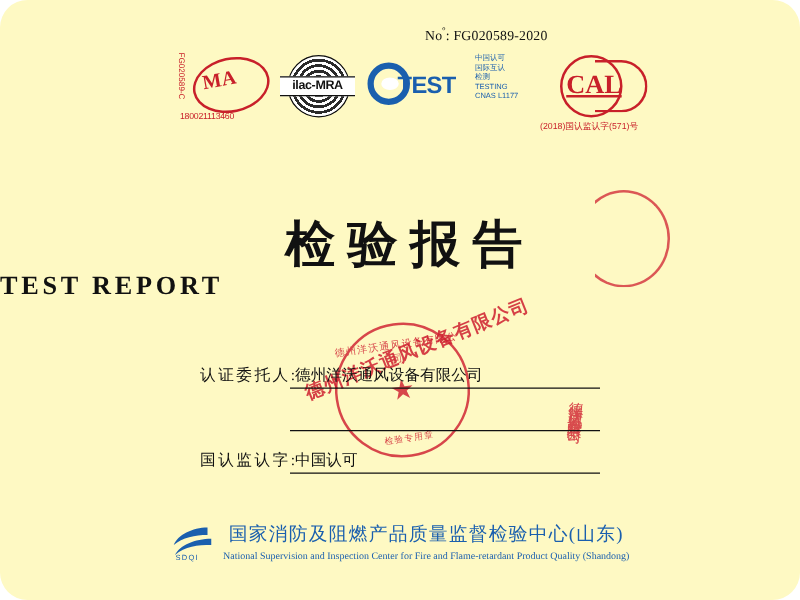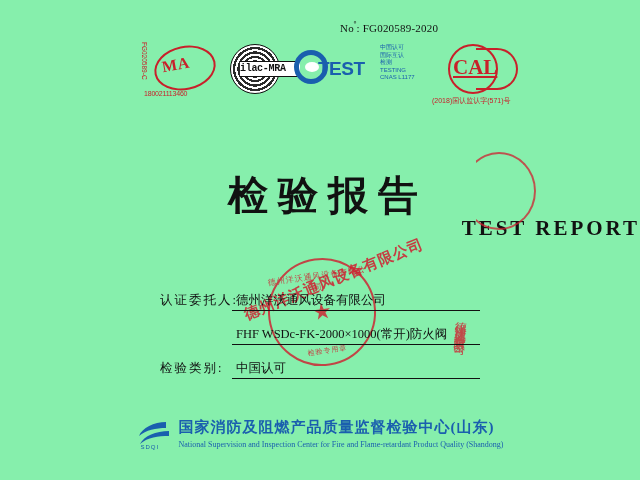--- a/index.html
+++ b/index.html
@@ -12,21 +12,22 @@
     height: 480px;
     overflow: hidden;
     font-family: "Liberation Serif", serif;
     position: relative;
   }
   .page {
     position: absolute;
     left: 0; top: 0;
     width: 640px;
     height: 480px;
-    background: #86efac;
+    background: #fef9c3;
+    border-radius: 22px;
   }
   
   .report-no {
     position: absolute;
     left: 340px;
     top: 20px;
     font-size: 11px;
     color: #111;
     letter-spacing: 0.2px;
     font-family: "Liberation Serif", serif;
@@ -93,31 +94,31 @@
     position: absolute;
     left: 8px; top: 0px;
     width: 48px; height: 48px;
     border-radius: 50%;
     border: 1.4px solid #111;
     background:
       repeating-radial-gradient(circle at 50% 50%, #ffffff 0 2.2px, #2b2b2b 2.2px 4.4px);
   }
   .ilac-band {
     position: absolute;
-    left: 18px; top: 17px;
+    left: 2px; top: 17px;
     width: 60px; height: 14px;
     background: #ffffff;
     border-top: 1px solid #111;
     border-bottom: 1px solid #111;
-    text-align: left;
+    text-align: center;
     font-size: 10px;
     font-weight: bold;
     line-height: 14px;
     color: #111;
-    font-family: Liberation Mono, monospace;
+    font-family: Liberation Sans, sans-serif;
     letter-spacing: -0.3px;
   }
 
   
   .logo-cnas { left: 152px; width: 86px; }
   .cnas-ring {
     position: absolute;
     left: 2px; top: 6px;
     width: 34px; height: 34px;
     border-radius: 50%;
@@ -198,21 +199,21 @@
     font-size: 40px;
     font-weight: bold;
     letter-spacing: 10px;
     color: #111;
     font-family: "Liberation Serif", serif;
   }
   .title-en {
     position: absolute;
     left: 0; right: 0;
     top: 216px;
-    text-align: right;
+    text-align: left;
     font-size: 21px;
     font-weight: bold;
     letter-spacing: 3px;
     color: #111;
     font-family: "Liberation Serif", serif;
   }
 
   
   .fields {
     position: absolute;
@@ -358,26 +359,26 @@
     position: absolute;
     left: 4px;
     top: 26px;
     font-size: 6px;
     color: #1a5fae;
     letter-spacing: 1px;
     font-family: "Liberation Sans", sans-serif;
   }
   .footer-cn {
     font-size: 15px;
-    font-weight: bold;
+    font-weight: normal;
     color: #1a5fae;
     letter-spacing: 1px;
     font-family: "Liberation Serif", serif;
     display: block;
-    text-align: left;
+    text-align: center;
   }
   .footer-en {
     font-size: 8px;
     color: #1a5fae;
     letter-spacing: 0px;
     font-family: "Liberation Serif", serif;
     display: block;
     text-align: center;
     margin-top: 3px;
   }
@@ -443,26 +444,25 @@
 
   <div class="fields">
 
     <div class="field-row">
       <div class="field-label">认证委托人:</div>
       <div class="field-value">德州洋沃通风设备有限公司</div>
       <div class="field-line"></div>
     </div>
 
     <div class="field-row">
-      <div class="field-value">FHF WSDc-FK-2000×1000(常开)防火阀</div>
       <div class="field-line"></div>
     </div>
 
     <div class="field-row">
-      <div class="field-label">检验类别:</div>
+      <div class="field-label">国认监认字:</div>
       <div class="field-value">中国认可</div>
       <div class="field-line"></div>
     </div>
 
   </div>
 
   <div class="footer">
     <div class="footer-inner">
       <svg class="sdqi-logo" viewBox="0 0 36 30">
         <path d="M30 2 C18 2, 6 8, 3 16 C10 10, 20 8, 30 8 Z" fill="#1a5fae"></path>

